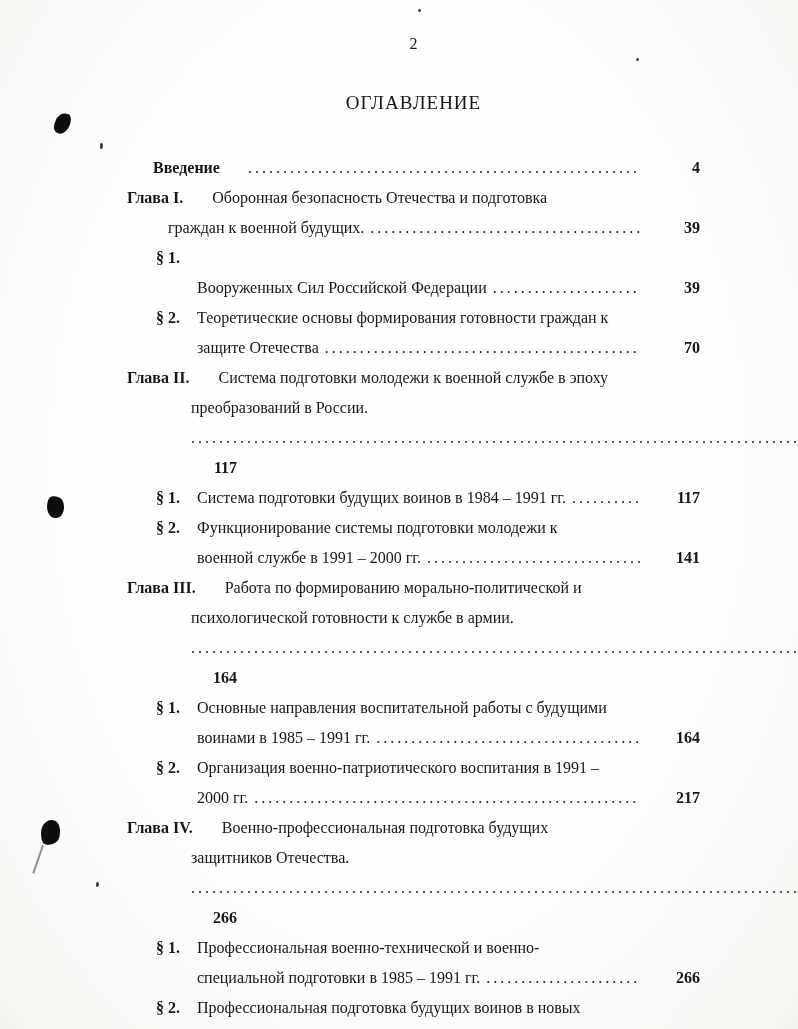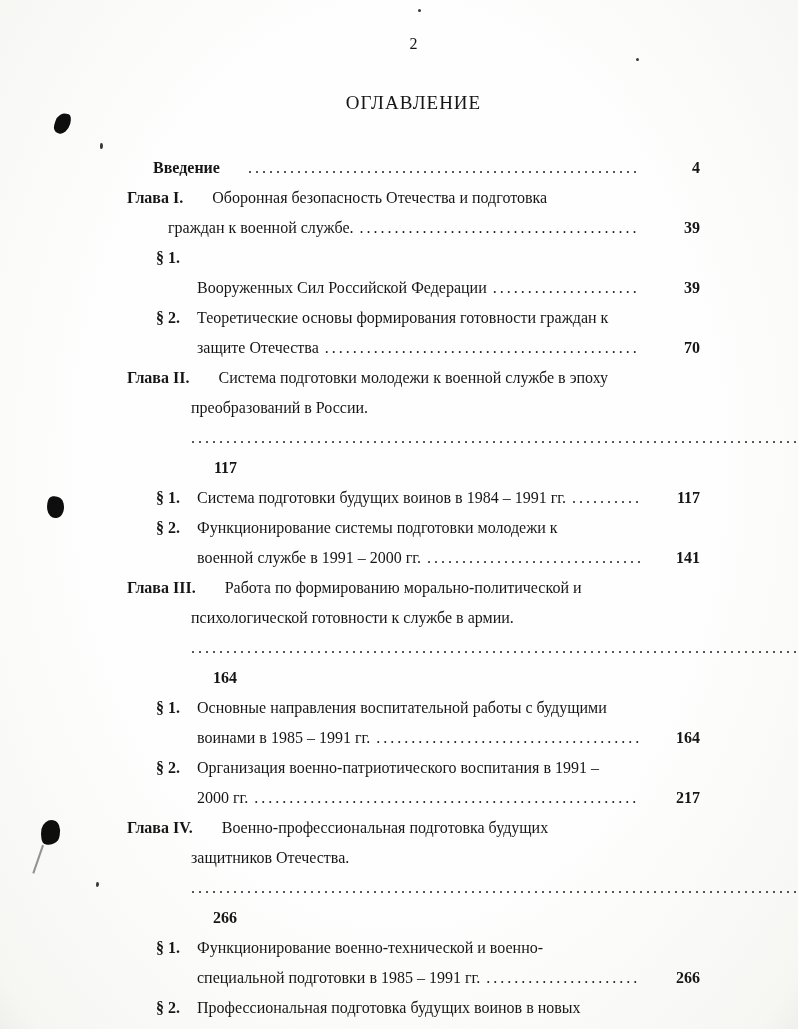--- a/index.html
+++ b/index.html
@@ -124,21 +124,21 @@
     <span class="pagenum">4</span>
   </div>
       <div class="toc-line ind-chapter no-leader">
     <span class="prefix">Глава I.</span>
     <span class="text">Оборонная безопасность Отечества и подготовка</span>
     <span class="dots"></span>
     <span class="pagenum"></span>
   </div>
       <div class="toc-line ind-chapter-cont">
 
-    <span class="text">граждан к военной службе.</span>
+    <span class="text">граждан к военной будущих.</span>
     <span class="dots"></span>
     <span class="pagenum">39</span>
   </div>
       <div class="toc-line ind-para no-leader">
     <span class="prefix">§ 1.</span>
     <span class="dots"></span>
     <span class="pagenum"></span>
   </div>
       <div class="toc-line ind-para-cont">
 
@@ -231,21 +231,21 @@
     <span class="pagenum"></span>
   </div>
       <div class="toc-line ind-chapter-cont2">
 
     <span class="text">защитников Отечества.</span>
     <span class="dots"></span>
     <span class="pagenum">266</span>
   </div>
       <div class="toc-line ind-para no-leader">
     <span class="prefix">§ 1.</span>
-    <span class="text">Функционирование военно-технической и военно-</span>
+    <span class="text">Профессиональная военно-технической и военно-</span>
     <span class="dots"></span>
     <span class="pagenum"></span>
   </div>
       <div class="toc-line ind-para-cont">
 
     <span class="text">специальной подготовки в 1985 – 1991 гг.</span>
     <span class="dots"></span>
     <span class="pagenum">266</span>
   </div>
       <div class="toc-line ind-para no-leader">

